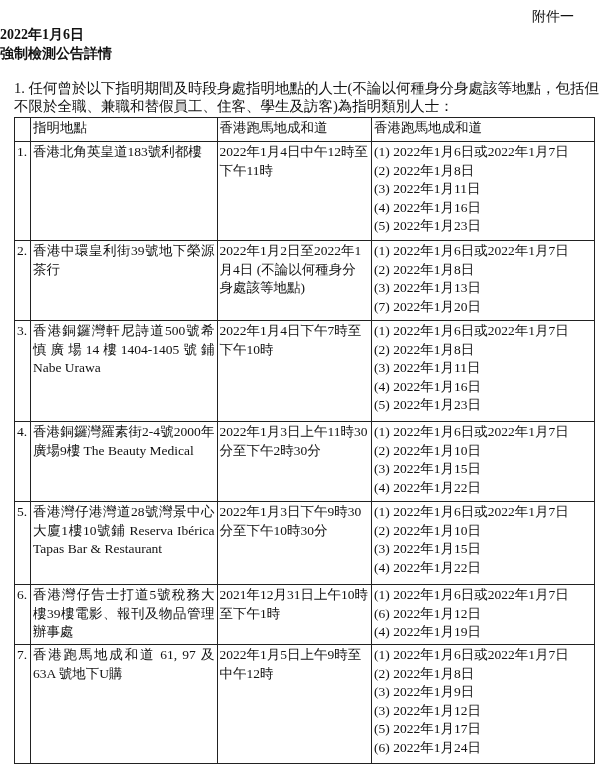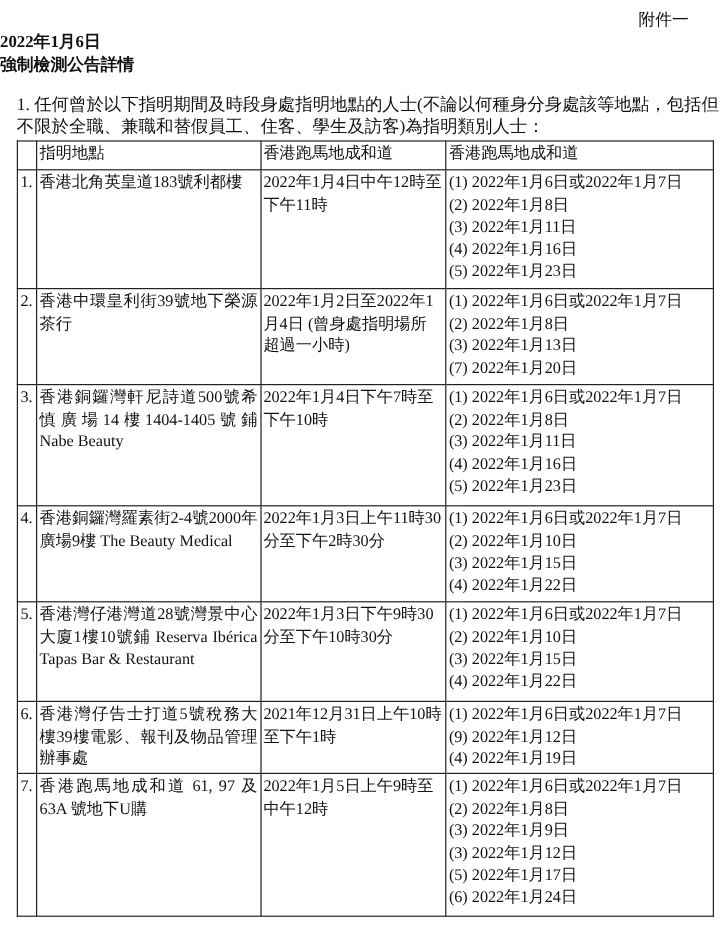--- a/index.html
+++ b/index.html
@@ -73,31 +73,31 @@
           <span class="line">(1) 2022年1月6日或2022年1月7日</span>
           <span class="line">(2) 2022年1月8日</span>
           <span class="line">(3) 2022年1月11日</span>
           <span class="line">(4) 2022年1月16日</span>
           <span class="line">(5) 2022年1月23日</span>
         </td>
       </tr>
       <tr style="height: 80px;">
         <td class="num">2.</td>
         <td class="loc">香港中環皇利街39號地下榮源茶行</td>
-        <td>2022年1月2日至2022年1月4日 (曾身處指明場所超過一小時)</td>
+        <td>2022年1月2日至2022年1月4日 (不論以何種身分身處該等地點)</td>
         <td>
           <span class="line">(1) 2022年1月6日或2022年1月7日</span>
           <span class="line">(2) 2022年1月8日</span>
           <span class="line">(3) 2022年1月13日</span>
           <span class="line">(7) 2022年1月20日</span>
         </td>
       </tr>
       <tr style="height: 101px;">
         <td class="num">3.</td>
-        <td class="loc">香港銅鑼灣軒尼詩道500號希慎廣場14樓1404-1405號鋪 Nabe Beauty</td>
+        <td class="loc">香港銅鑼灣軒尼詩道500號希慎廣場14樓1404-1405號鋪 Nabe Urawa</td>
         <td>2022年1月4日下午7時至下午10時</td>
         <td>
           <span class="line">(1) 2022年1月6日或2022年1月7日</span>
           <span class="line">(2) 2022年1月8日</span>
           <span class="line">(3) 2022年1月11日</span>
           <span class="line">(4) 2022年1月16日</span>
           <span class="line">(5) 2022年1月23日</span>
         </td>
       </tr>
       <tr style="height: 80px;">
@@ -121,21 +121,21 @@
           <span class="line">(3) 2022年1月15日</span>
           <span class="line">(4) 2022年1月22日</span>
         </td>
       </tr>
       <tr style="height: 60px;">
         <td class="num">6.</td>
         <td class="loc">香港灣仔告士打道5號稅務大樓39樓電影、報刊及物品管理辦事處</td>
         <td>2021年12月31日上午10時至下午1時</td>
         <td>
           <span class="line">(1) 2022年1月6日或2022年1月7日</span>
-          <span class="line">(9) 2022年1月12日</span>
+          <span class="line">(6) 2022年1月12日</span>
           <span class="line">(4) 2022年1月19日</span>
         </td>
       </tr>
       <tr style="height: 119px;">
         <td class="num">7.</td>
         <td class="loc">香港跑馬地成和道 61, 97 及 63A 號地下U購</td>
         <td>2022年1月5日上午9時至中午12時</td>
         <td>
           <span class="line">(1) 2022年1月6日或2022年1月7日</span>
           <span class="line">(2) 2022年1月8日</span>

